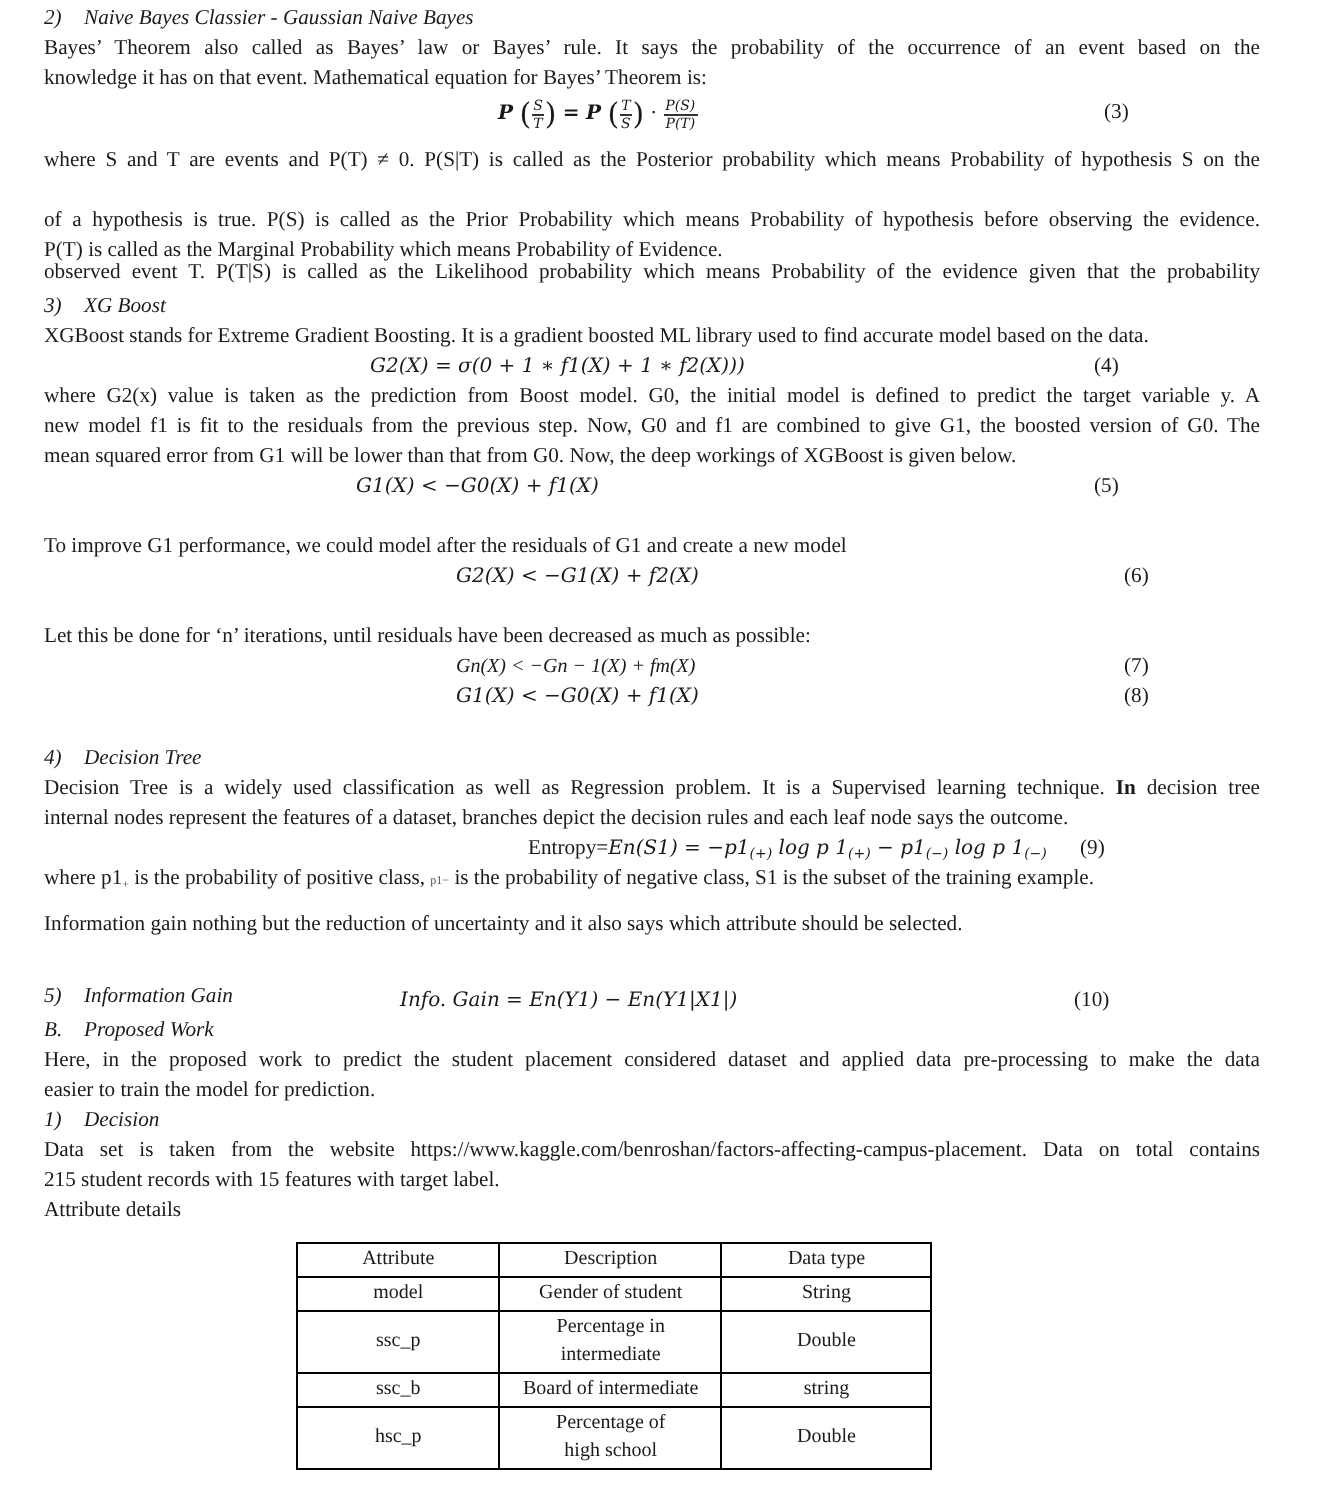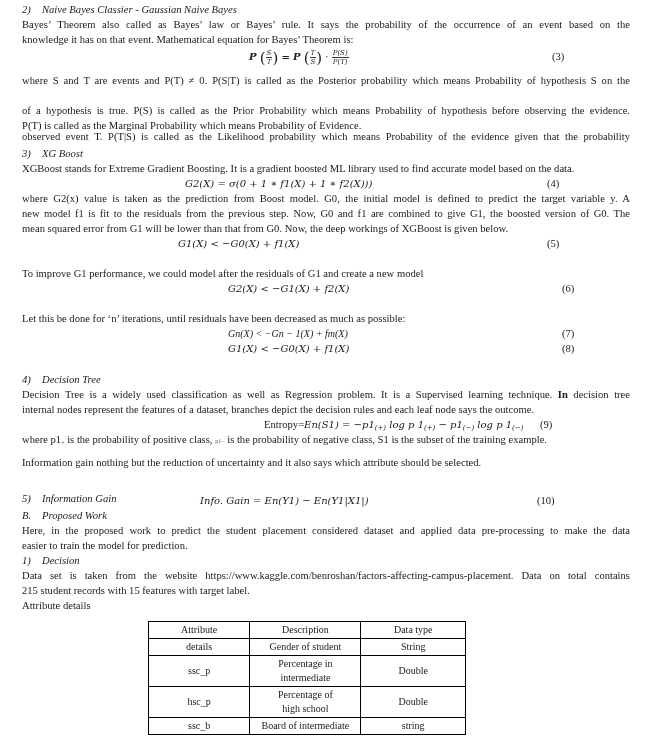--- a/index.html
+++ b/index.html
@@ -134,34 +134,34 @@
         <col class="c2">
         <col class="c3">
       </colgroup>
     <tbody>
         <tr>
       <td>Attribute</td>
       <td>Description</td>
       <td>Data type</td>
     </tr>
     <tr>
-      <td>details</td>
+      <td>model</td>
       <td>Gender of student</td>
       <td>String</td>
     </tr>
     <tr>
       <td>ssc_p</td>
       <td style="padding:1px 18px;">Percentage in intermediate</td>
       <td>Double</td>
     </tr>
     <tr>
+      <td>ssc_b</td>
+      <td>Board of intermediate</td>
+      <td>string</td>
+    </tr>
+    <tr>
       <td>hsc_p</td>
       <td style="padding:1px 18px;">Percentage of high school</td>
       <td>Double</td>
-    </tr>
-    <tr>
-      <td>ssc_b</td>
-      <td>Board of intermediate</td>
-      <td>string</td>
     </tr>
   </tbody>
     </table>
 </div>
 
 </body></html>

